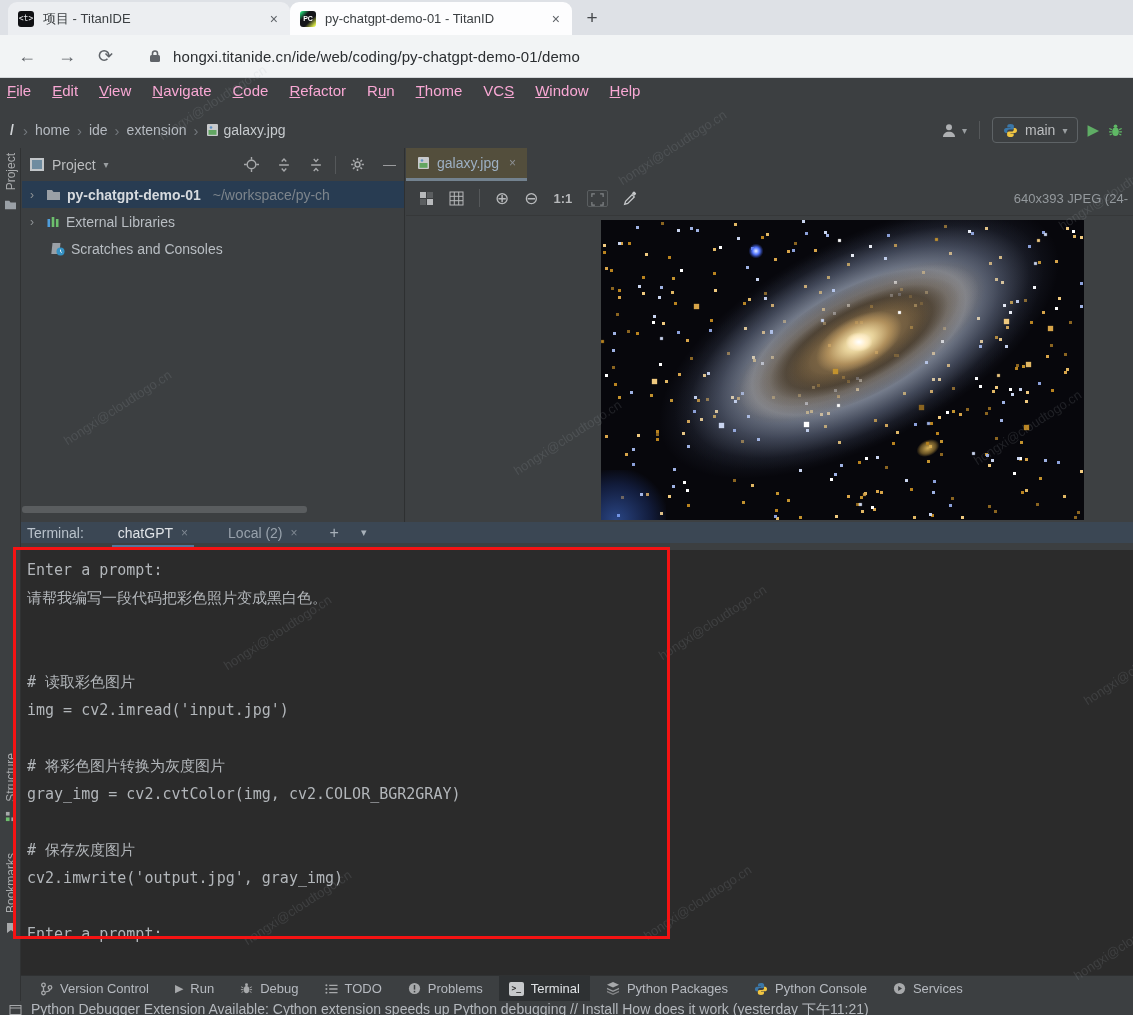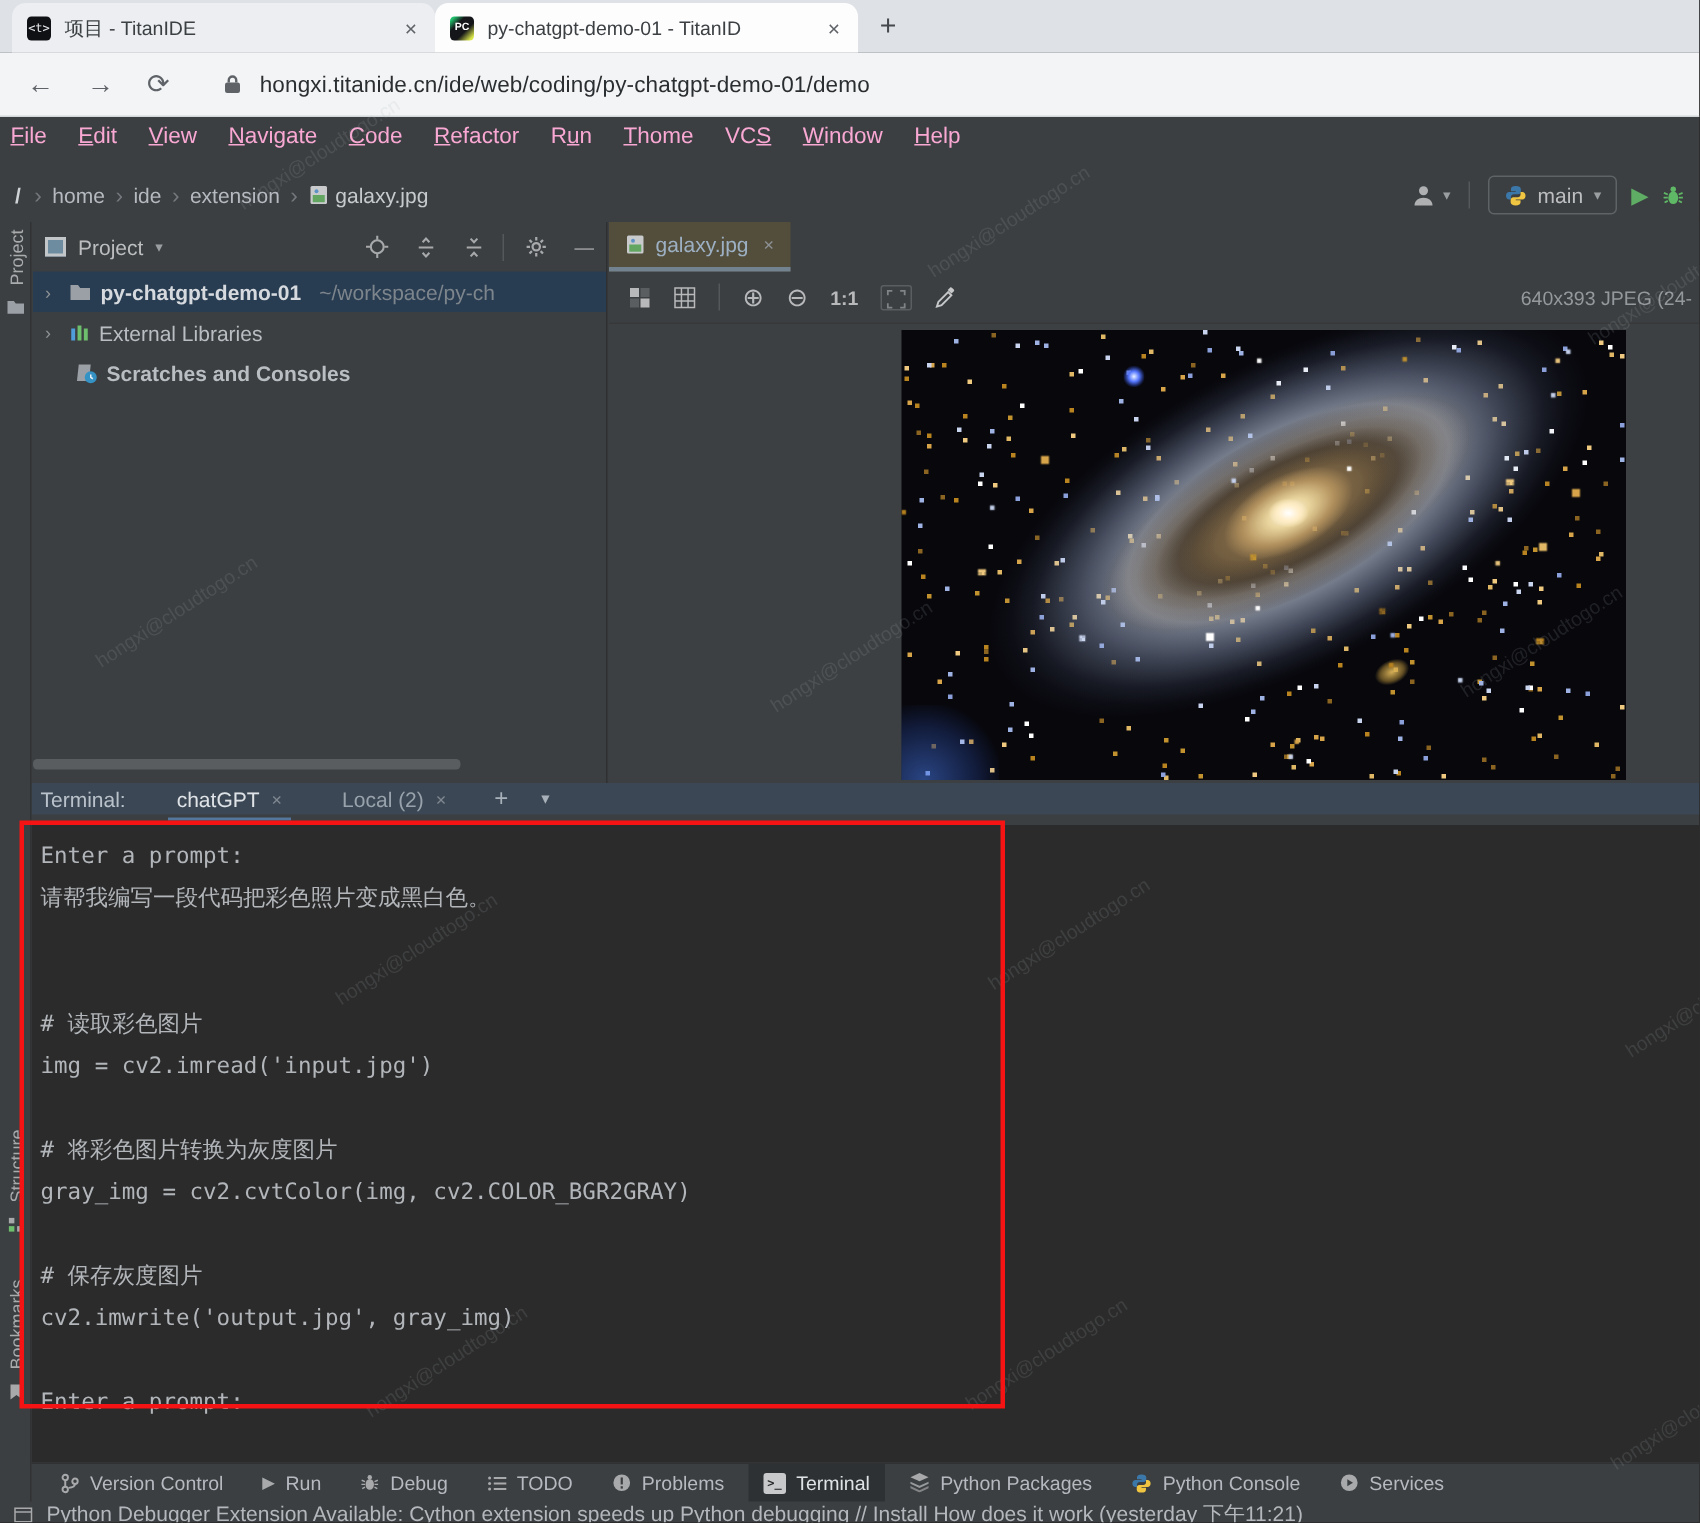--- a/index.html
+++ b/index.html
@@ -319,21 +319,21 @@
       <span class="chev">›</span>
       <span>
         <svg width="14" height="14" viewBox="0 0 14 14">
             <rect x="1.5" y="4" width="2.6" height="8" fill="#4f9ddb"></rect>
             <rect x="5.7" y="2" width="2.6" height="10" fill="#6dbf6d"></rect>
             <rect x="9.9" y="4" width="2.6" height="8" fill="#6dbf6d"></rect>
           </svg>
       </span>
       <span>External Libraries</span>
     </div>
-    <div class="trow" style="padding-left:28px;font-weight:bold;">
+    <div class="trow" style="padding-left:28px;">
       <span>
         <svg width="15" height="14" viewBox="0 0 15 14">
             <path d="M2.5 1h8l-1.2 11h-8z" fill="#9aa0a6"></path>
             <circle cx="10.5" cy="9.5" r="4" fill="#3592c4"></circle>
             <path d="M10.5 7.6v2l1.4.9" stroke="#eaf2f8" stroke-width="1" fill="none"></path>
           </svg>
       </span>
       <span>Scratches and Consoles</span>
     </div>
     <div class="hscroll"></div>

